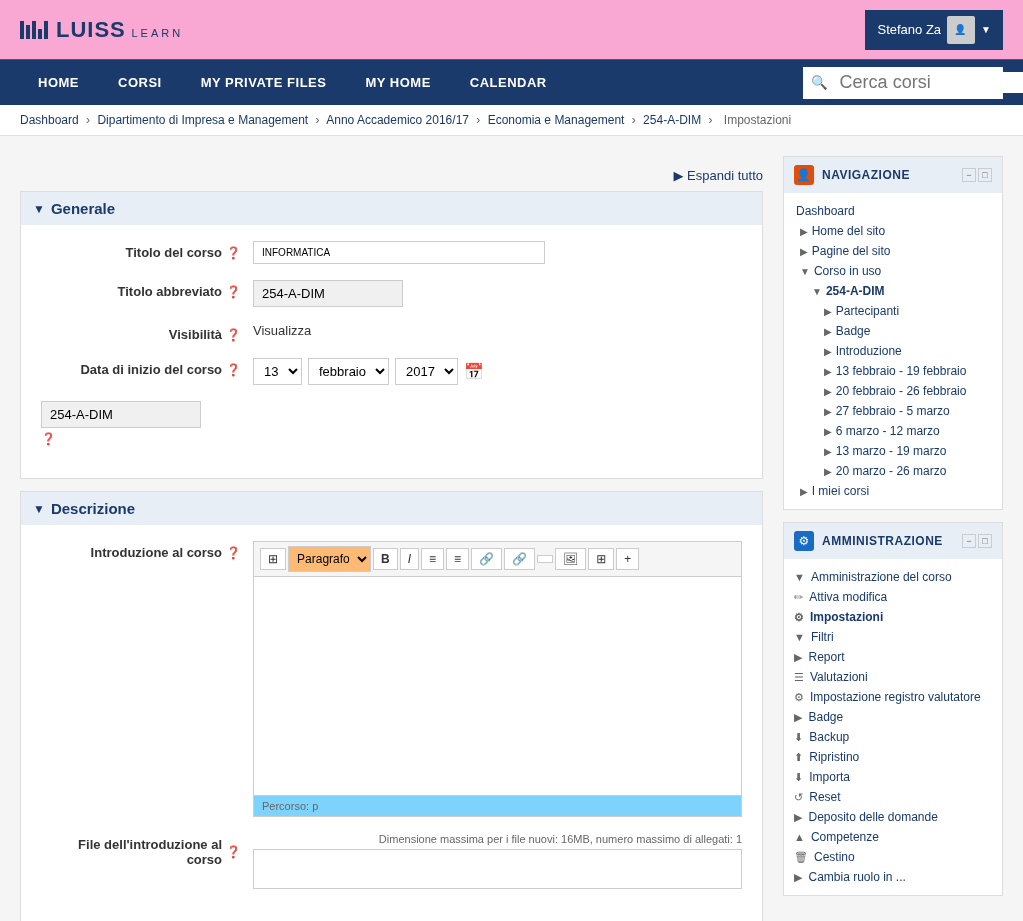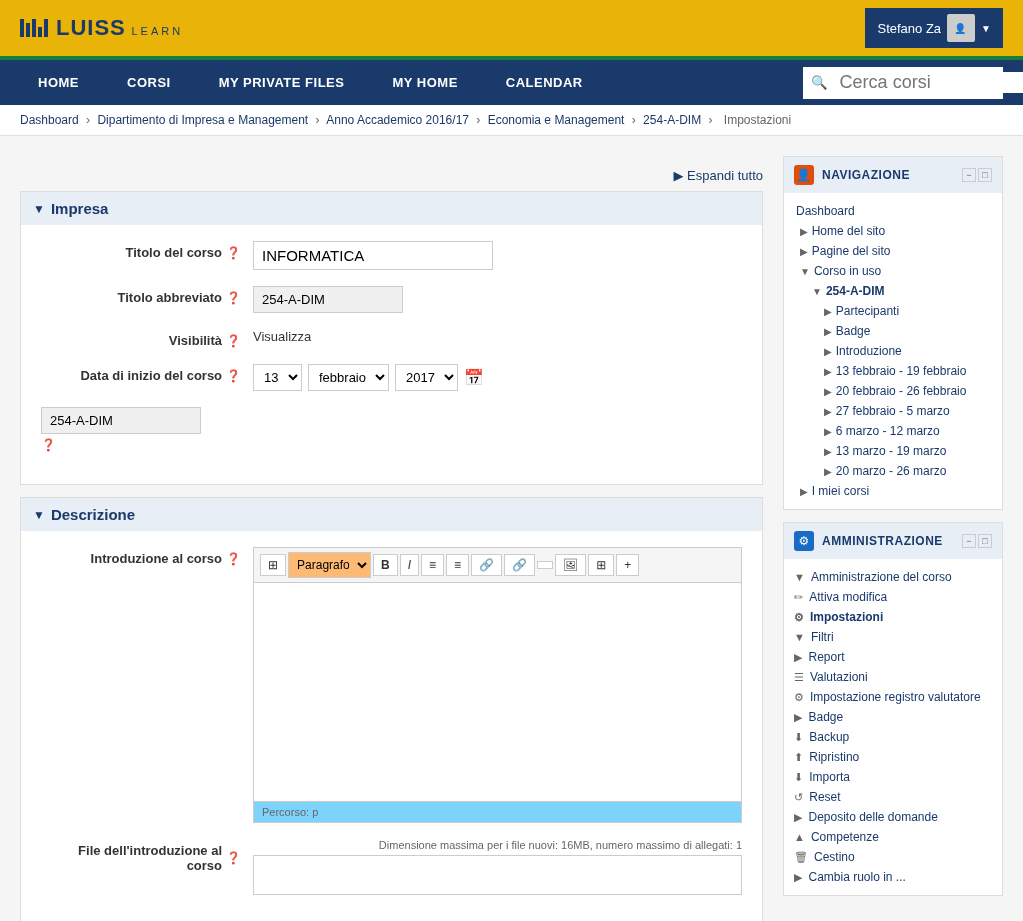--- a/index.html
+++ b/index.html
@@ -1,25 +1,25 @@
 <!DOCTYPE html>
 <html><head>
   <meta charset="utf-8">
   <style>
     * { box-sizing: border-box; margin: 0; padding: 0; }
     body { font-family: Arial, sans-serif; font-size: 13px; color: #333; background: #f5f5f5; }
 
     
     .top-header {
-      background: #eab308;
+      background: #f9a8d4;
       padding: 10px 20px;
       display: flex;
       align-items: center;
       justify-content: space-between;
-      border-bottom: 4px solid #15803d;
+      border-bottom: 1px solid #15803d;
       height: 60px;
       gap: 12px;
     }
     .logo-area {
       display: flex;
       align-items: center;
       gap: 8px;
     }
     .logo-columns {
       display: flex;
@@ -84,21 +84,21 @@
       background: #1a3a6b;
       display: flex;
       align-items: center;
       padding: 0 20px;
       height: 45px;
     }
     .nav-items {
       display: flex;
       align-items: center;
       flex: 1;
-      gap: 12px;
+      gap: 3px;
     }
     .nav-item {
       color: #fff;
       padding: 0 18px;
       height: 45px;
       display: flex;
       align-items: center;
       cursor: pointer;
       font-size: 13px;
       font-weight: bold;
@@ -213,22 +213,22 @@
       color: #999;
       font-size: 12px;
       cursor: pointer;
     }
     .form-control {
       flex: 1;
     }
     .form-input {
       border: 1px solid #ccc;
       padding: 5px 8px;
-      font-size: 15px;
-      width: 240px;
+      font-size: 10px;
+      width: 292px;
       background: #fff;
     }
     .form-input-small {
       border: 1px solid #ccc;
       padding: 5px 8px;
       font-size: 13px;
       width: 150px;
       background: #f0f0f0;
     }
     .visibility-text {
@@ -453,21 +453,21 @@
     <div class="expand-all">
       <a href="#">
         <span>▶</span>
         <span>Espandi tutto</span>
       </a>
     </div>
 
     <div class="section-panel">
       <div class="section-header">
         <span class="toggle-icon">▼</span>
-        <span>Impresa</span>
+        <span>Generale</span>
       </div>
       <div class="section-body">
 
         <div class="form-row">
           <div class="form-label">
             <span>Titolo del corso</span>
             <span class="help-icon">❓</span>
           </div>
           <div class="form-control">
             <input class="form-input" type="text" value="INFORMATICA" style="">

